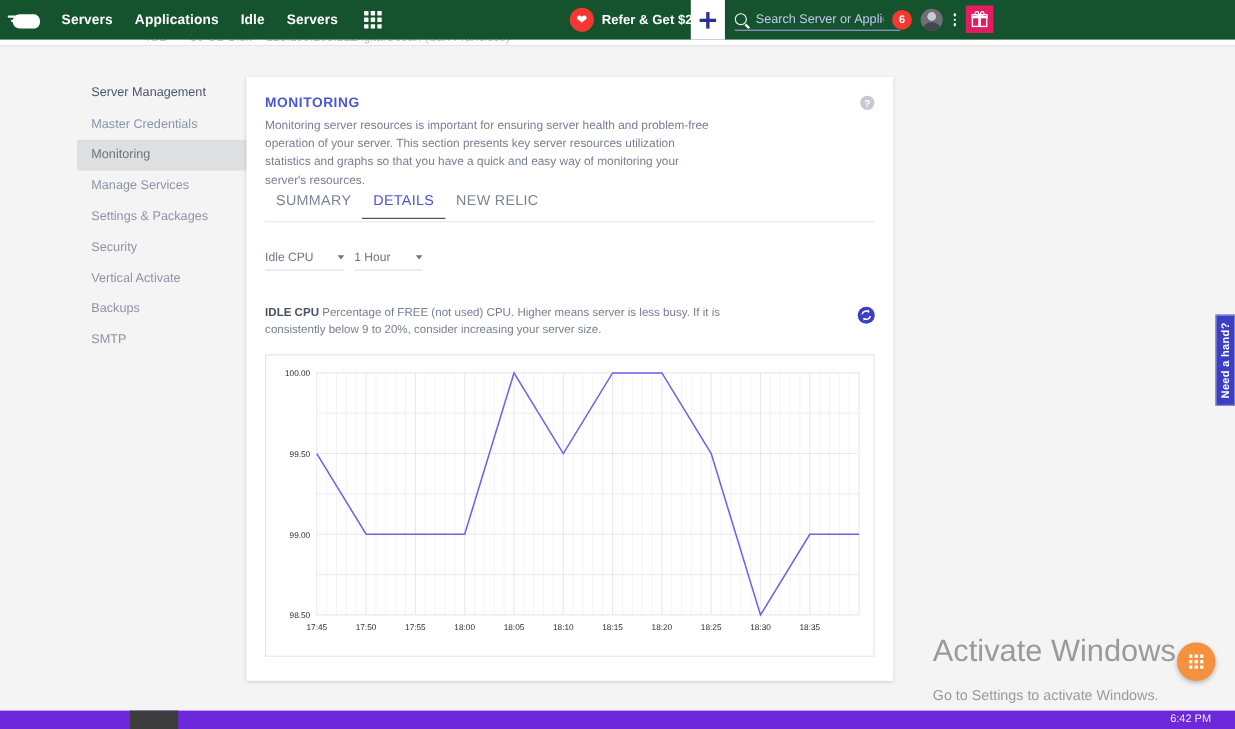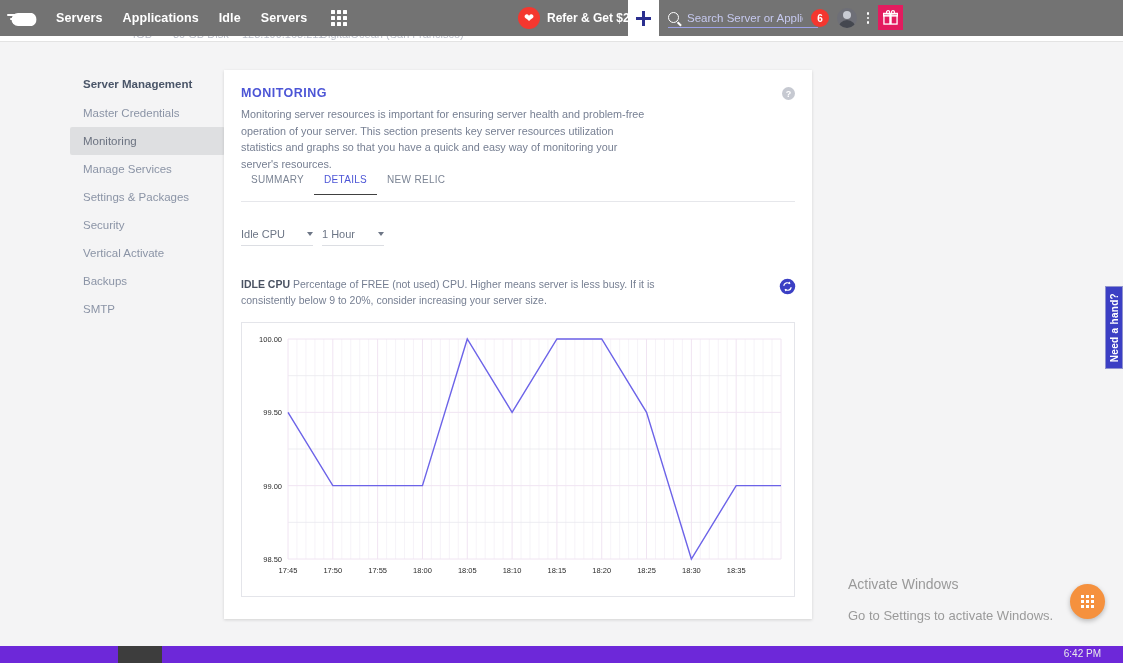--- a/index.html
+++ b/index.html
@@ -24,21 +24,21 @@
   #bg-row span { position:absolute; top:2px; }
 
   #page-bg {
     position:absolute; left:0; top:36px; width:1123px; height:610px;
     background:#f4f4f5;
   }
 
   
   #navbar {
     position:absolute; left:0; top:0; width:1123px; height:36px;
-    background:#737373; display:flex; align-items:center; z-index:50;
+    background:#14532d; display:flex; align-items:center; z-index:50;
   }
   .logo { width:46px; height:36px; display:flex; align-items:center; justify-content:center; }
   .logo svg { display:block; }
   .navlink {
     color:#fff; font-size:12.5px; font-weight:bold; padding:0 10px;
     cursor:pointer; letter-spacing:0.1px;
   }
   .grid-icon { margin-left:14px; display:grid; grid-template-columns:repeat(3,4px);
     grid-template-rows:repeat(3,4px); gap:1.6px; cursor:pointer; }
   .grid-icon i { background:#fff; border-radius:0.5px; display:block; width:4px; height:4px; }
@@ -100,21 +100,21 @@
   }
   #kebab i { width:2.5px; height:2.5px; border-radius:50%; background:#fff; display:block; }
   #gift {
     position:absolute; left:878px; top:5px; width:25px; height:25px;
     background:#e31c5f; display:flex; align-items:center; justify-content:center;
     cursor:pointer;
   }
 
   
   #sidebar { position:absolute; left:70px; top:74px; width:155px; }
-  #sb-title { font-size:11.5px; font-weight:bold; color:#4a5568; padding:4px 13px 9px; }
+  #sb-title { font-size:11.5px; font-weight:normal; color:#4a5568; padding:4px 13px 9px; }
   .sb-item {
     font-size:11.5px; color:#8b94a6; padding:8px 13px; cursor:pointer;
     border-radius:2px;
   }
   .sb-item.active { background:#dedfe1; color:#6b7280; }
 
   
   #card {
     position:absolute; left:224px; top:70px; width:588px; height:549px;
     background:#fff; box-shadow:0 1px 3px rgba(0,0,0,0.14);
@@ -130,21 +130,21 @@
     position:absolute; left:17px; top:36px; width:410px;
     font-size:10.8px; line-height:1.55; color:#767f92;
   }
 
   
   #tabs {
     position:absolute; left:17px; top:100px; width:554px; height:32px;
     border-bottom:1px solid #e6e7eb; display:flex; align-items:flex-start;
   }
   .tab {
-    font-size:10px; color:#7b8494; padding:4px 10px 9px; cursor:pointer;
+    font-size:13px; color:#7b8494; padding:4px 10px 9px; cursor:pointer;
     letter-spacing:0.3px;
   }
   .tab.active { color:#4c55d6; border-bottom:1px solid #404040; }
 
   
   .sel {
     position:absolute; top:152px; height:24px;
     border-bottom:1px solid #dcdee3; display:flex; align-items:center;
     cursor:pointer;
   }
@@ -179,21 +179,21 @@
     background:#3b3fc4; border:1px solid #9093cf; cursor:pointer;
     display:flex; align-items:center; justify-content:center;
   }
   #need-hand span {
     writing-mode:vertical-rl; transform:rotate(180deg);
     color:#fff; font-size:10px; font-weight:bold; letter-spacing:0.3px;
   }
 
   
   #watermark { position:absolute; left:848px; top:576px; color:#9a9a9a; }
-  #wm-title { font-size:14px; line-height:1.15; }
+  #wm-title { font-size:28px; line-height:1.15; }
   #wm-sub { font-size:13px; margin-top:16px; }
 
   
   #fab {
     position:absolute; left:1070px; top:584px; width:35px; height:35px;
     border-radius:50%; background:#f5913e; cursor:pointer;
     display:flex; align-items:center; justify-content:center;
     box-shadow:0 2px 5px rgba(0,0,0,0.25);
   }
   #fab .g { display:grid; grid-template-columns:repeat(3,3.2px);

